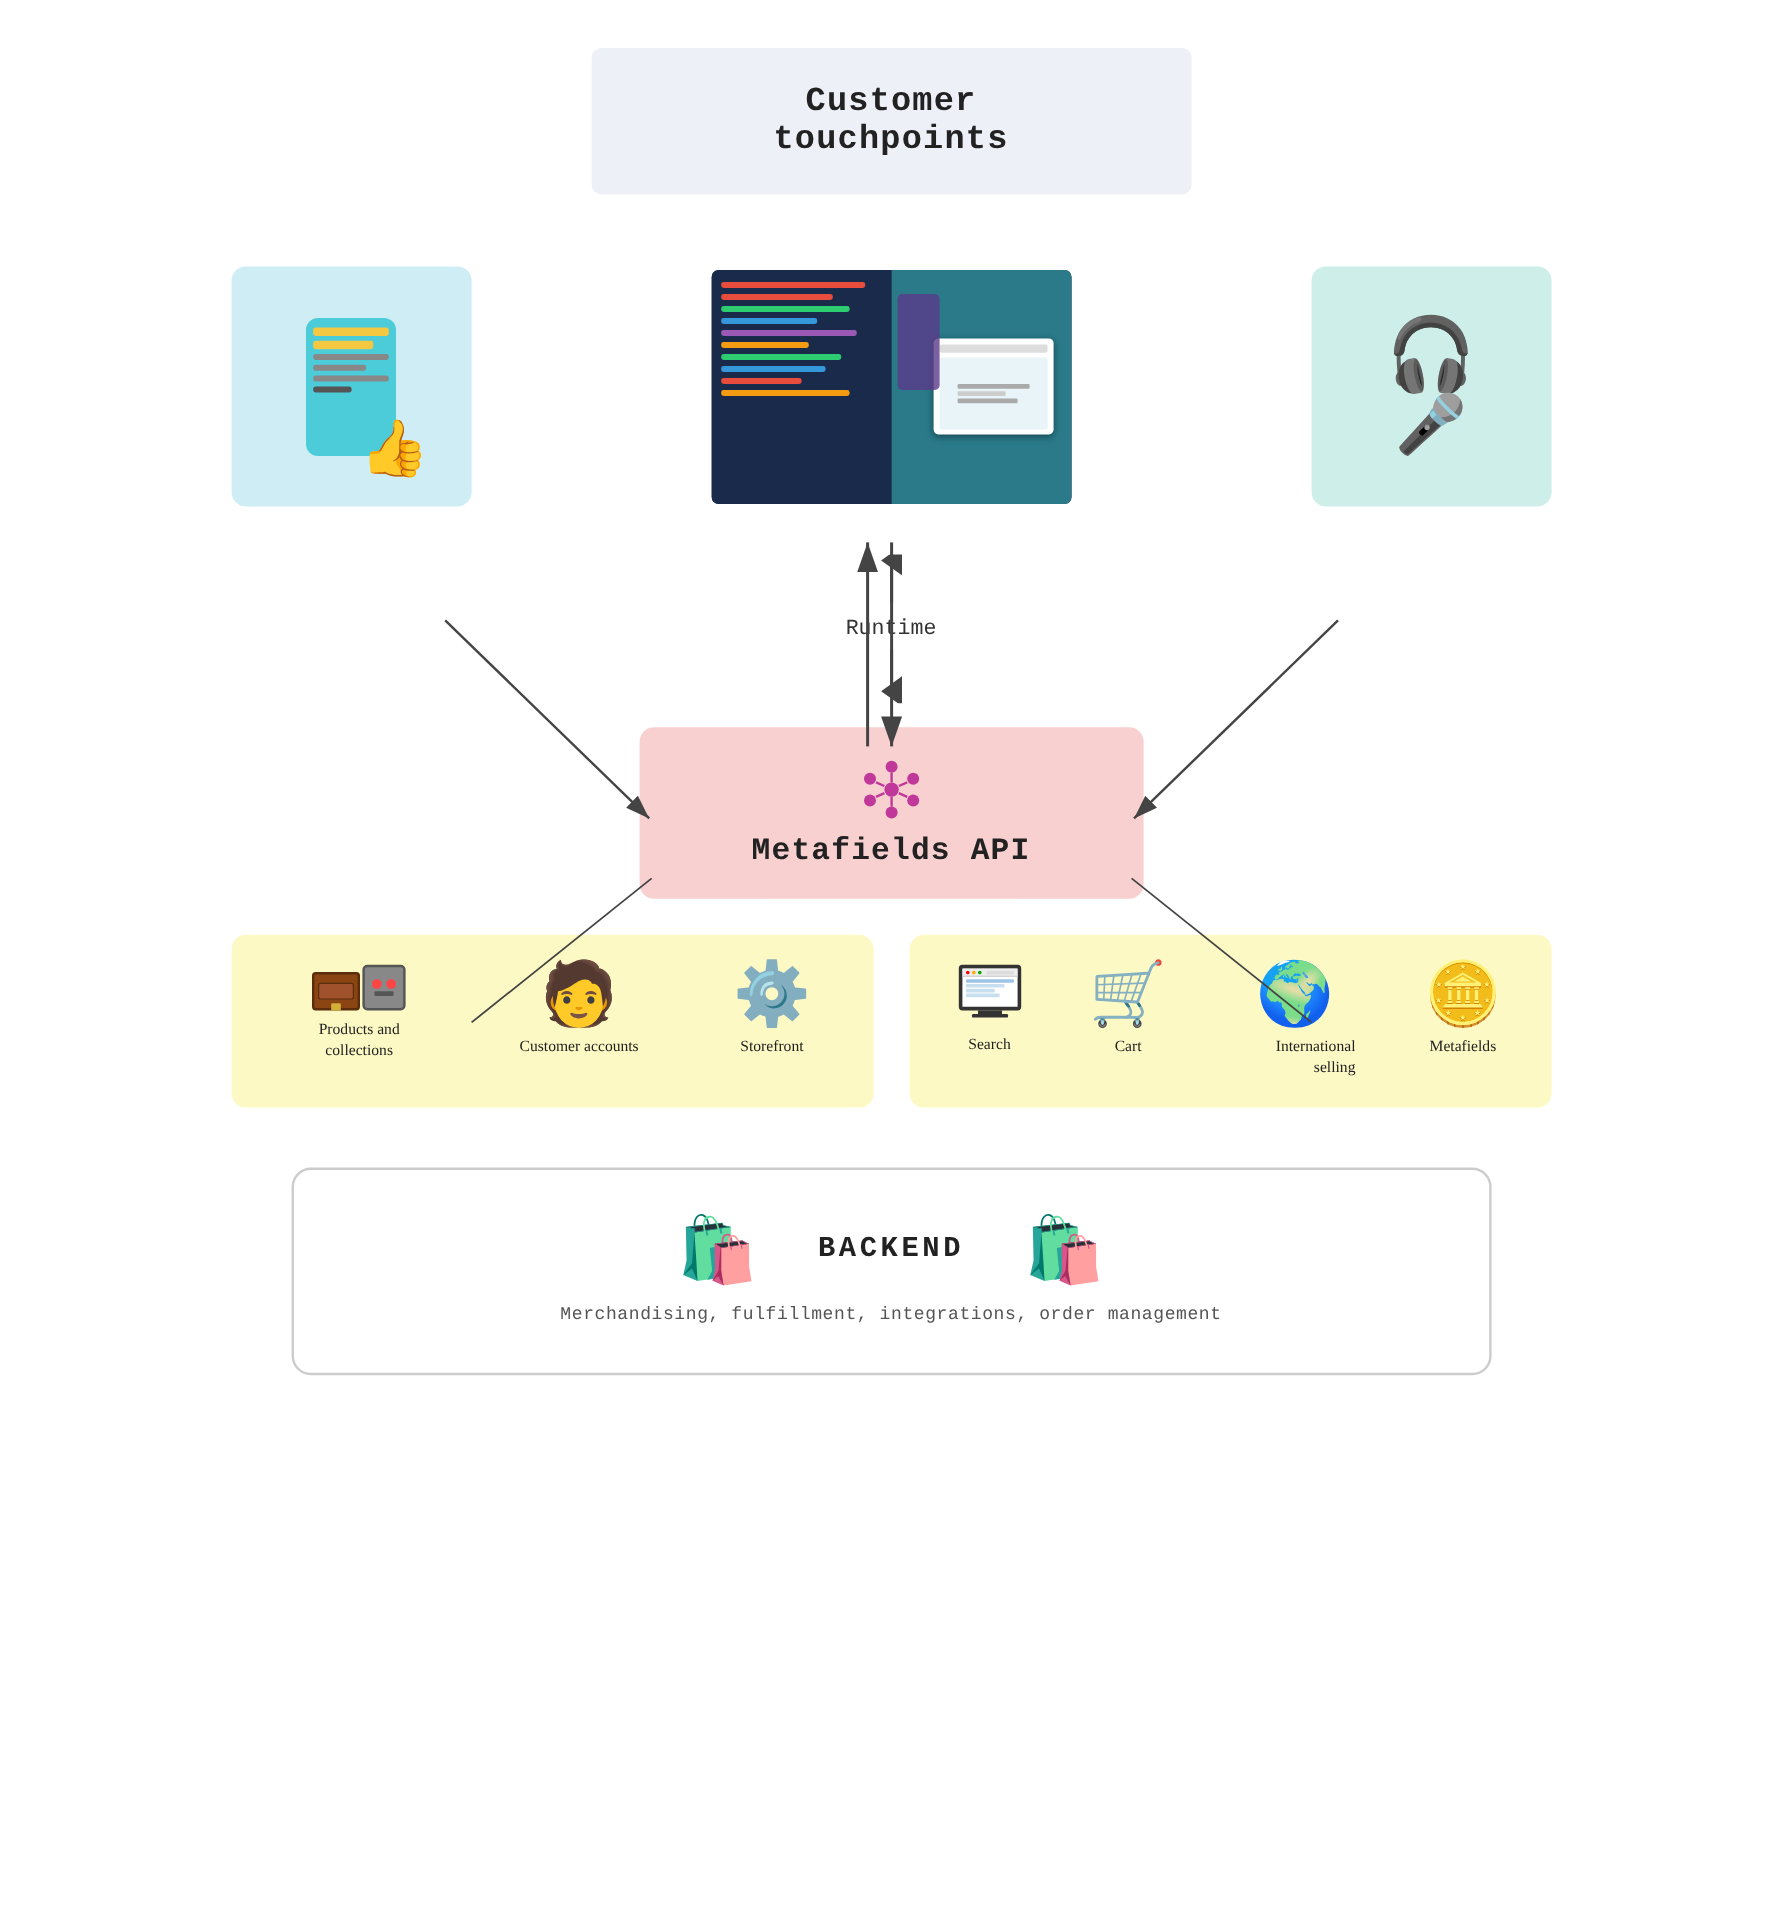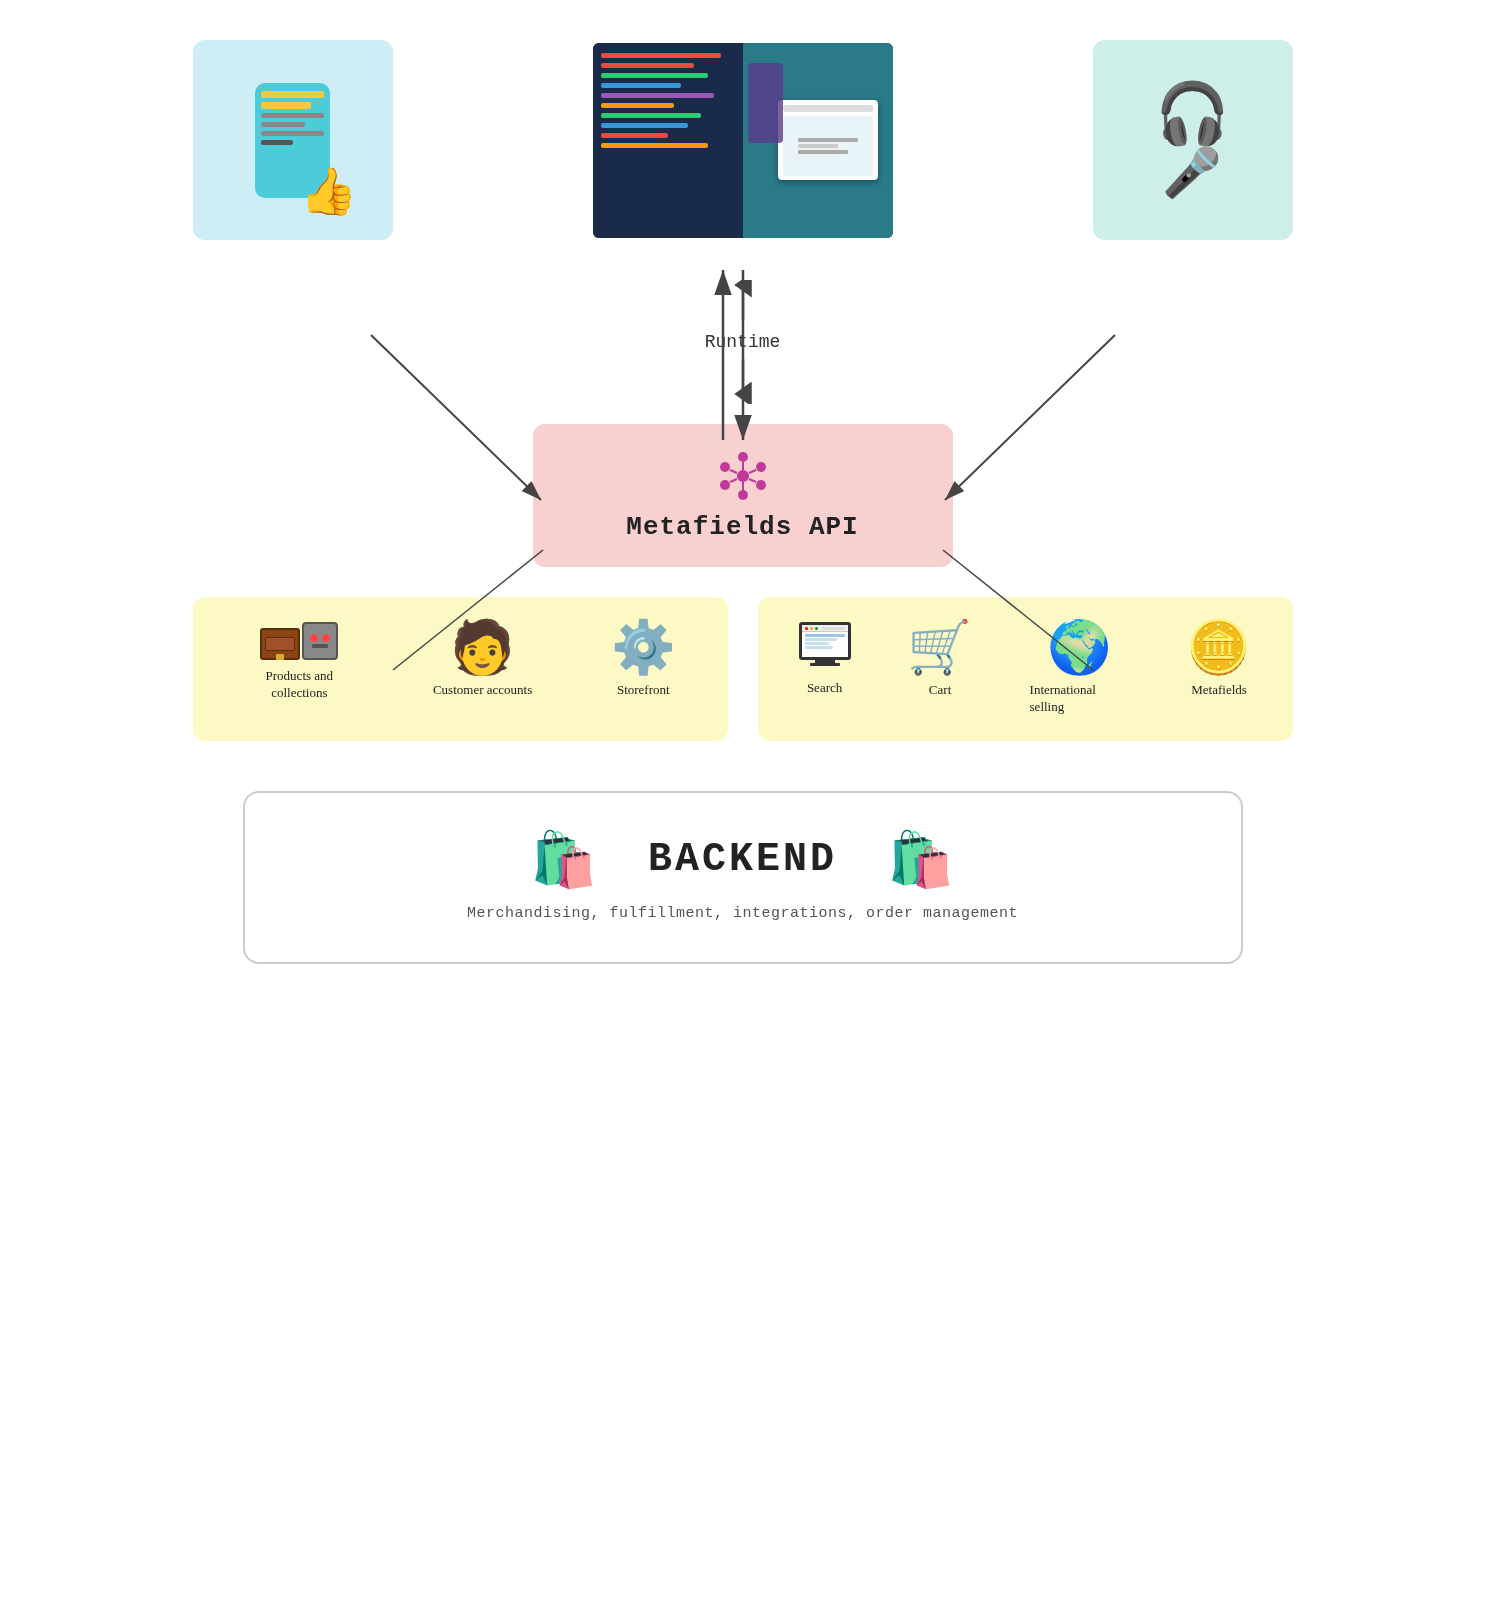--- a/index.html
+++ b/index.html
@@ -127,20 +127,23 @@
       top: 0;
       left: 0;
       pointer-events: none;
     }
   </style>
 </head>
 <body>
 
 <div class="main-container">
 
+  <div class="customer-touchpoints-box">
+    <h2>Customer touchpoints</h2>
+  </div>
 
   <div class="full-diagram" style="position:relative; width:1100px;">
 
     <svg class="overlay" width="1100" height="1050" style="position:absolute; top:0; left:0; pointer-events:none; z-index:10;">
       <defs>
         <marker id="arrowhead" markerWidth="10" markerHeight="7" refX="10" refY="3.5" orient="auto">
           <polygon points="0 0, 10 3.5, 0 7" fill="#444"></polygon>
         </marker>
         <marker id="arrowhead-up" markerWidth="10" markerHeight="7" refX="0" refY="3.5" orient="auto">
           <polygon points="10 0, 0 3.5, 10 7" fill="#444"></polygon>
@@ -342,40 +345,40 @@
 
         <div class="commerce-item" style="display:flex; flex-direction:column; align-items:center; gap:8px; max-width:100px;">
           <div style="font-size:52px; line-height:1;">🛒</div>
           <div style="font-family:'Georgia',serif; font-size:13px; text-align:center; color:#222; line-height:1.3;">
             Cart
           </div>
         </div>
 
         <div class="commerce-item" style="display:flex; flex-direction:column; align-items:center; gap:8px; max-width:100px;">
           <div style="font-size:52px; line-height:1;">🌍</div>
-          <div style="font-family:'Georgia',serif; font-size:13px; text-align:left; color:#222; line-height:1.3;">
+          <div style="font-family:'Georgia',serif; font-size:13px; text-align:right; color:#222; line-height:1.3;">
             International selling
           </div>
         </div>
 
         <div class="commerce-item" style="display:flex; flex-direction:column; align-items:center; gap:8px; max-width:100px;">
           <div style="font-size:52px; line-height:1;">🪙</div>
           <div style="font-family:'Georgia',serif; font-size:13px; text-align:center; color:#222; line-height:1.3;">
             Metafields
           </div>
         </div>
 
       </div>
 
     </div>
 
   </div>
 
   <div class="backend-section" style="width:1000px; border:2px solid #ccc; border-radius:16px; padding:40px 60px; display:flex; flex-direction:column; align-items:center; gap:18px; background:#fff;">
     <div class="backend-top" style="display:flex; align-items:center; gap:50px;">
       <div style="font-size:54px; line-height:1;">🛍️</div>
-      <div style="font-family:'Courier New',monospace; font-size:40px; font-weight:bold; letter-spacing:3px; color:#222;">BACKEND</div>
+      <div style="font-family:'Courier New',monospace; font-size:24px; font-weight:bold; letter-spacing:3px; color:#222;">BACKEND</div>
       <div style="font-size:54px; line-height:1;">🛍️</div>
     </div>
     <div style="font-family:'Courier New',monospace; font-size:15px; color:#555; text-align:center; letter-spacing:0.5px;">Merchandising, fulfillment, integrations, order management</div>
   </div>
 
 </div>
 
 </body></html>

